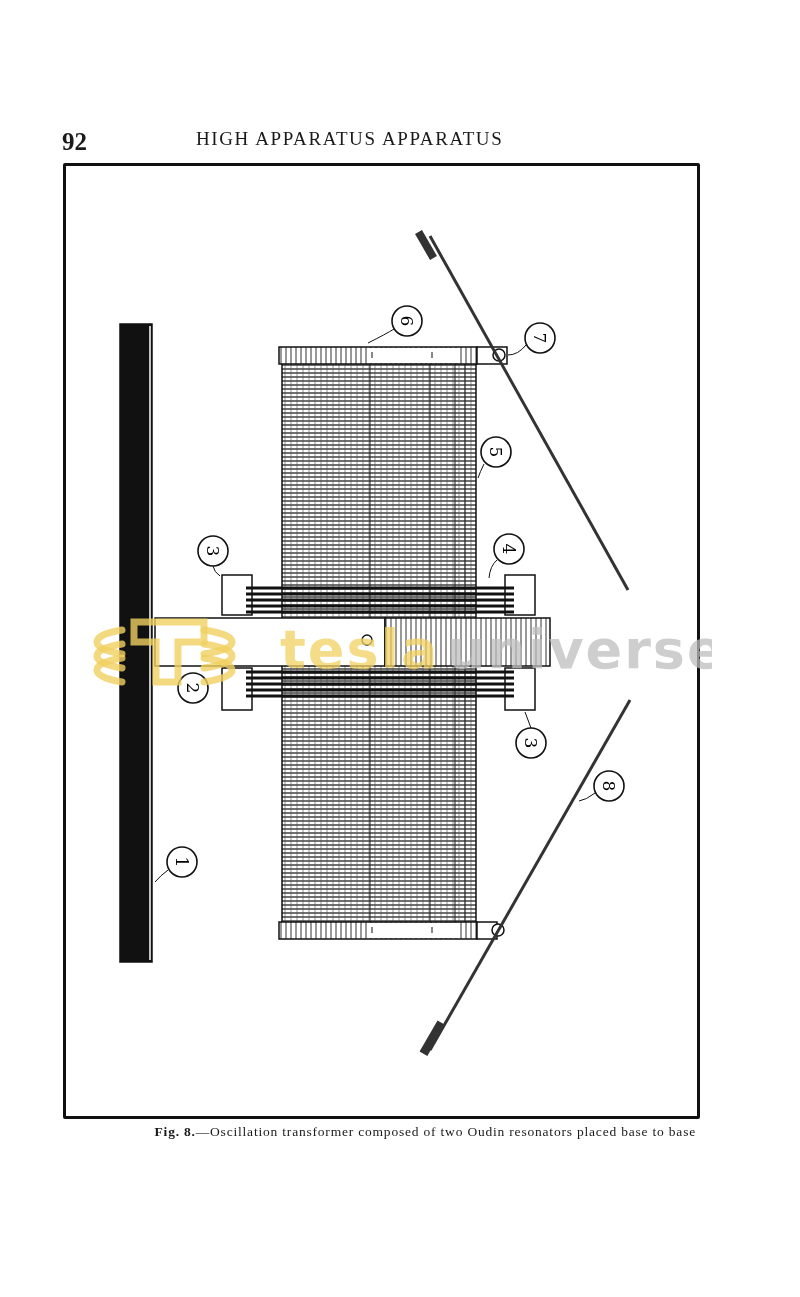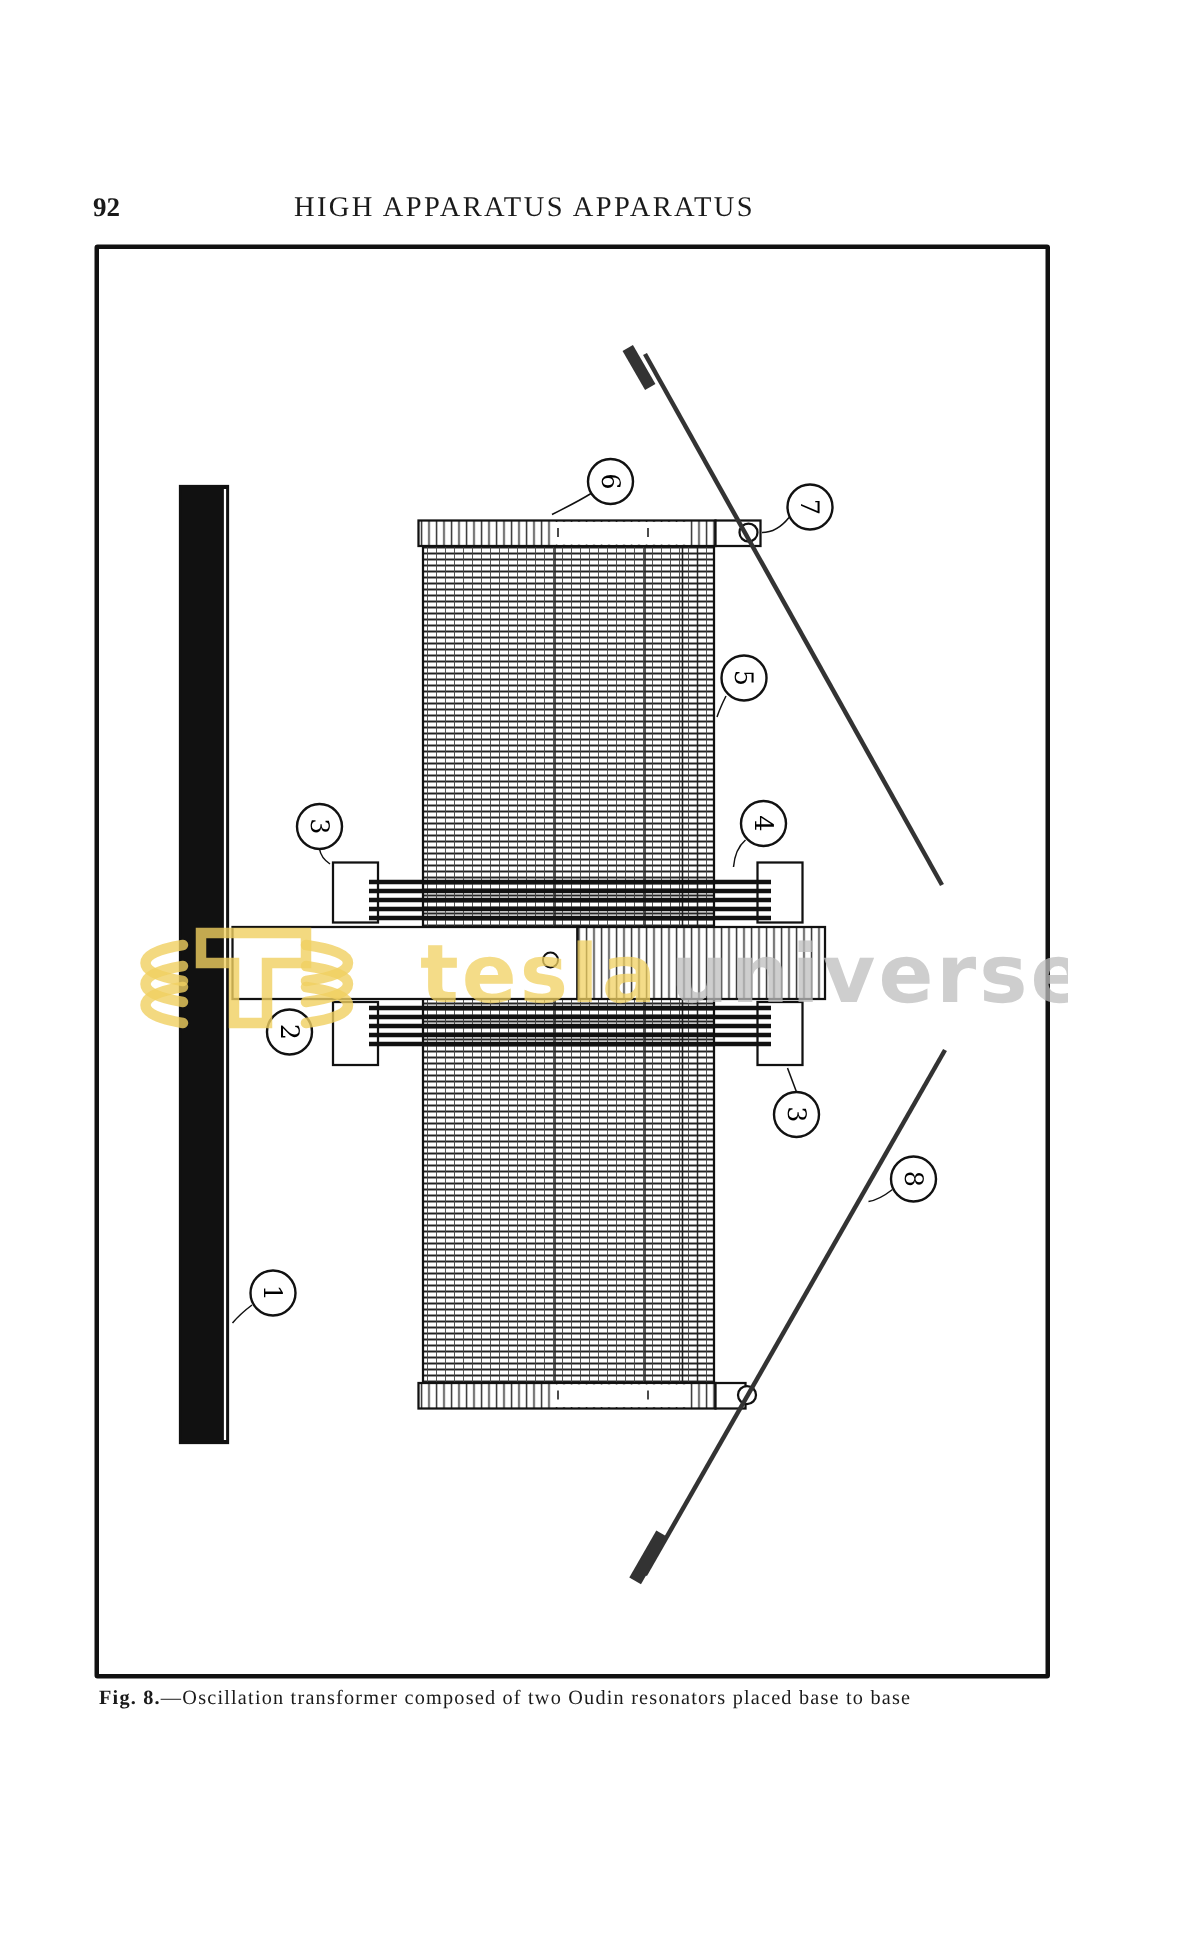--- a/index.html
+++ b/index.html
@@ -1,21 +1,21 @@
 <!DOCTYPE html>
 <html><head>
 <meta charset="utf-8">
 <style>
   html,body{margin:0;padding:0;background:#ffffff;}
   body{width:800px;height:1297px;position:relative;overflow:hidden;font-family:"Liberation Serif","DejaVu Serif",serif;color:#1a1a1a;}
-  .page-number{position:absolute;left:62px;top:128px;font-size:18px;font-weight:bold;letter-spacing:0px;}
+  .page-number{position:absolute;left:62px;top:128px;font-size:25px;font-weight:bold;letter-spacing:0px;}
   .running-head{position:absolute;left:196px;top:128px;font-size:19px;letter-spacing:1.6px;}
   .figure-frame{position:absolute;left:63px;top:163px;width:631px;height:950px;border:3px solid #111;border-radius:2px;}
   .figure-svg{position:absolute;left:0;top:0;}
-  .caption{position:absolute;left:66px;top:1125px;width:630px;font-size:13.5px;line-height:14px;text-align:left;letter-spacing:0.8px;}
+  .caption{position:absolute;left:66px;top:1125px;width:630px;font-size:13.5px;line-height:14px;text-align:right;letter-spacing:0.8px;}
   .caption .lead{font-weight:bold;}
   .watermark{position:absolute;left:92px;top:612px;width:620px;height:76px;pointer-events:none;}
   .wm-text-a{font-family:"DejaVu Sans","Liberation Sans",sans-serif;font-size:54px;font-weight:bold;fill:#f0d060;fill-opacity:0.75;letter-spacing:2px;}
   .wm-text-b{font-family:"DejaVu Sans","Liberation Sans",sans-serif;font-size:54px;font-weight:bold;fill:#bdbdbd;fill-opacity:0.75;letter-spacing:2px;}
 </style>
 </head>
 <body>
 
 <div class="page-number">92</div>
 <div class="running-head">HIGH APPARATUS APPARATUS</div>

